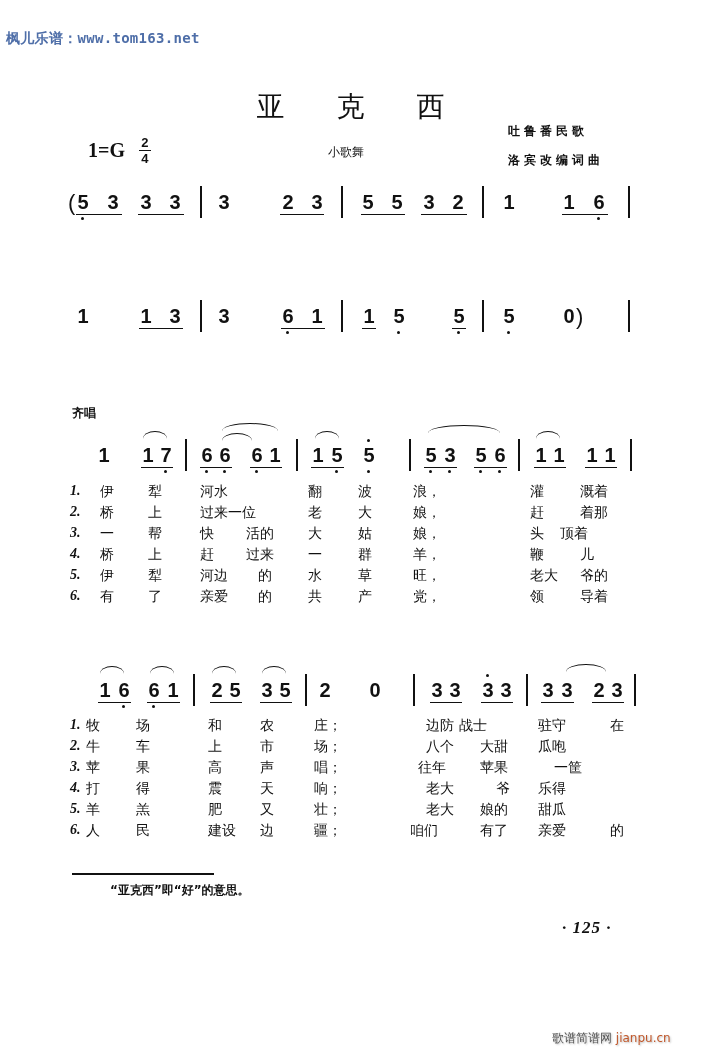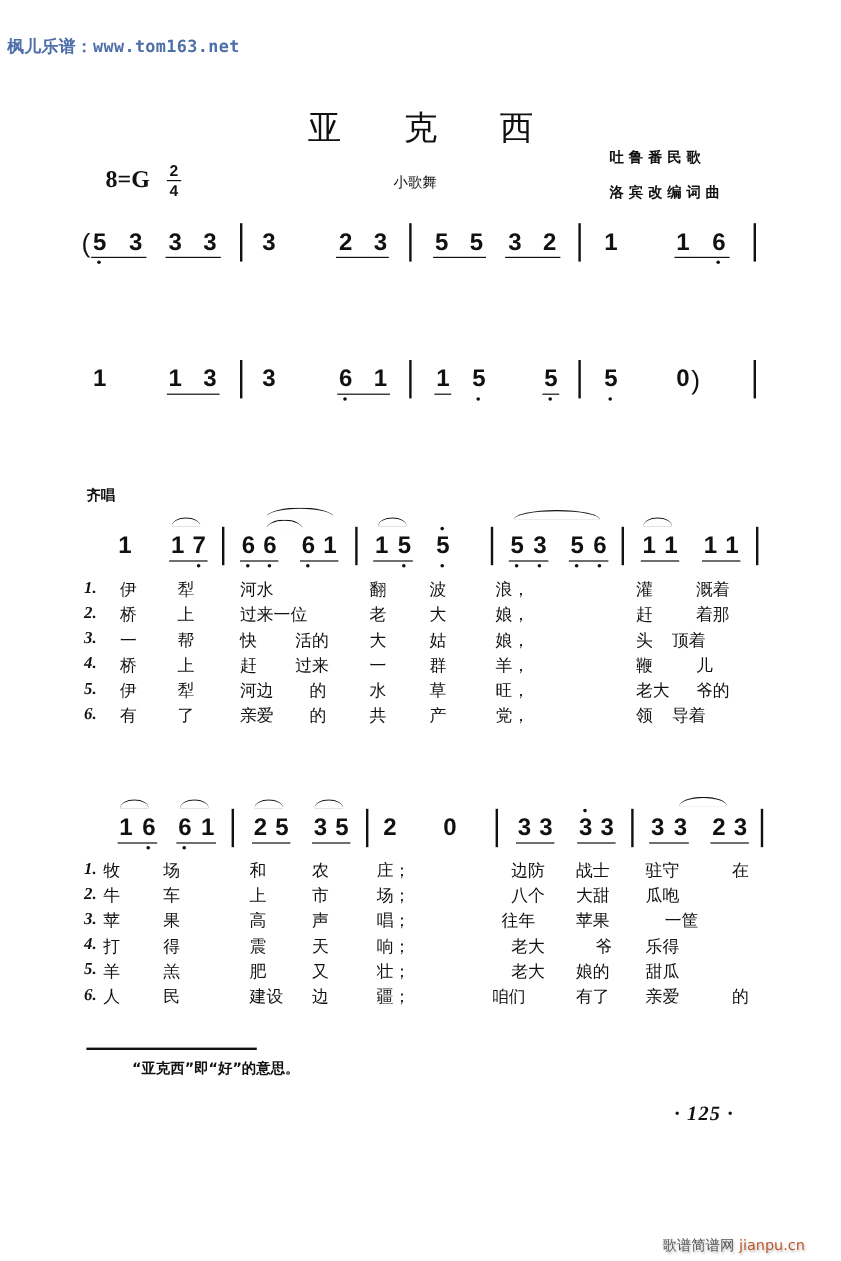--- a/index.html
+++ b/index.html
@@ -38,21 +38,21 @@
   .sitemark .en { color: #c0572a; }
 </style>
 </head>
 <body>
 
 <div class="abs watermark">枫儿乐谱：www.tom163.net</div>
 
 <div class="abs title">亚克西</div>
 
 <div class="abs key">
-  <span>8=G</span>
+  <span>1=G</span>
   <span class="timesig">
     <span>2</span>
     <span class="bar"></span>
     <span>4</span>
   </span>
 </div>
 
 <div class="abs genre">小歌舞</div>
 <div class="abs credit" style="top:123px">吐鲁番民歌</div>
 <div class="abs credit" style="top:152px">洛宾改编词曲</div>
@@ -261,21 +261,21 @@
   <div class="lyr-line">
     <span class="lyr-num" style="left:0">6.</span>
     <span style="left:30px">有</span>
       <span style="left:78px">了</span>
     <span style="left:130px">亲爱</span>
       <span style="left:188px">的</span>
     <span style="left:238px">共</span>
       <span style="left:288px">产</span>
     <span style="left:343px">党，</span>
       <span style="left:460px">领</span>
-    <span style="left:490px">导着</span>
+    <span style="left:510px">导着</span>
   </div>
 </div>
 
 <div class="row" style="top:680px">
   <span class="slur" style="left:100px;width:24px;top:-14px"></span>
   <span class="n" style="left:98px">1</span>
   <span class="n" style="left:117px">6</span>
     <span class="n" style="left:117px">
       <i class="dot"></i>
     </span>
@@ -322,21 +322,21 @@
 
 <div class="lyrics" style="top:717px">
   <div class="lyr-line">
     <span class="lyr-num" style="left:0">1.</span>
     <span style="left:16px">牧</span>
       <span style="left:66px">场</span>
     <span style="left:138px">和</span>
       <span style="left:190px">农</span>
     <span style="left:244px">庄；</span>
       <span style="left:356px">边防</span>
-    <span style="left:410px">战士</span>
+    <span style="left:389px">战士</span>
       <span style="left:468px">驻守</span>
     <span style="left:540px">在</span>
   </div>
   <div class="lyr-line">
     <span class="lyr-num" style="left:0">2.</span>
     <span style="left:16px">牛</span>
       <span style="left:66px">车</span>
     <span style="left:138px">上</span>
       <span style="left:190px">市</span>
     <span style="left:244px">场；</span>

